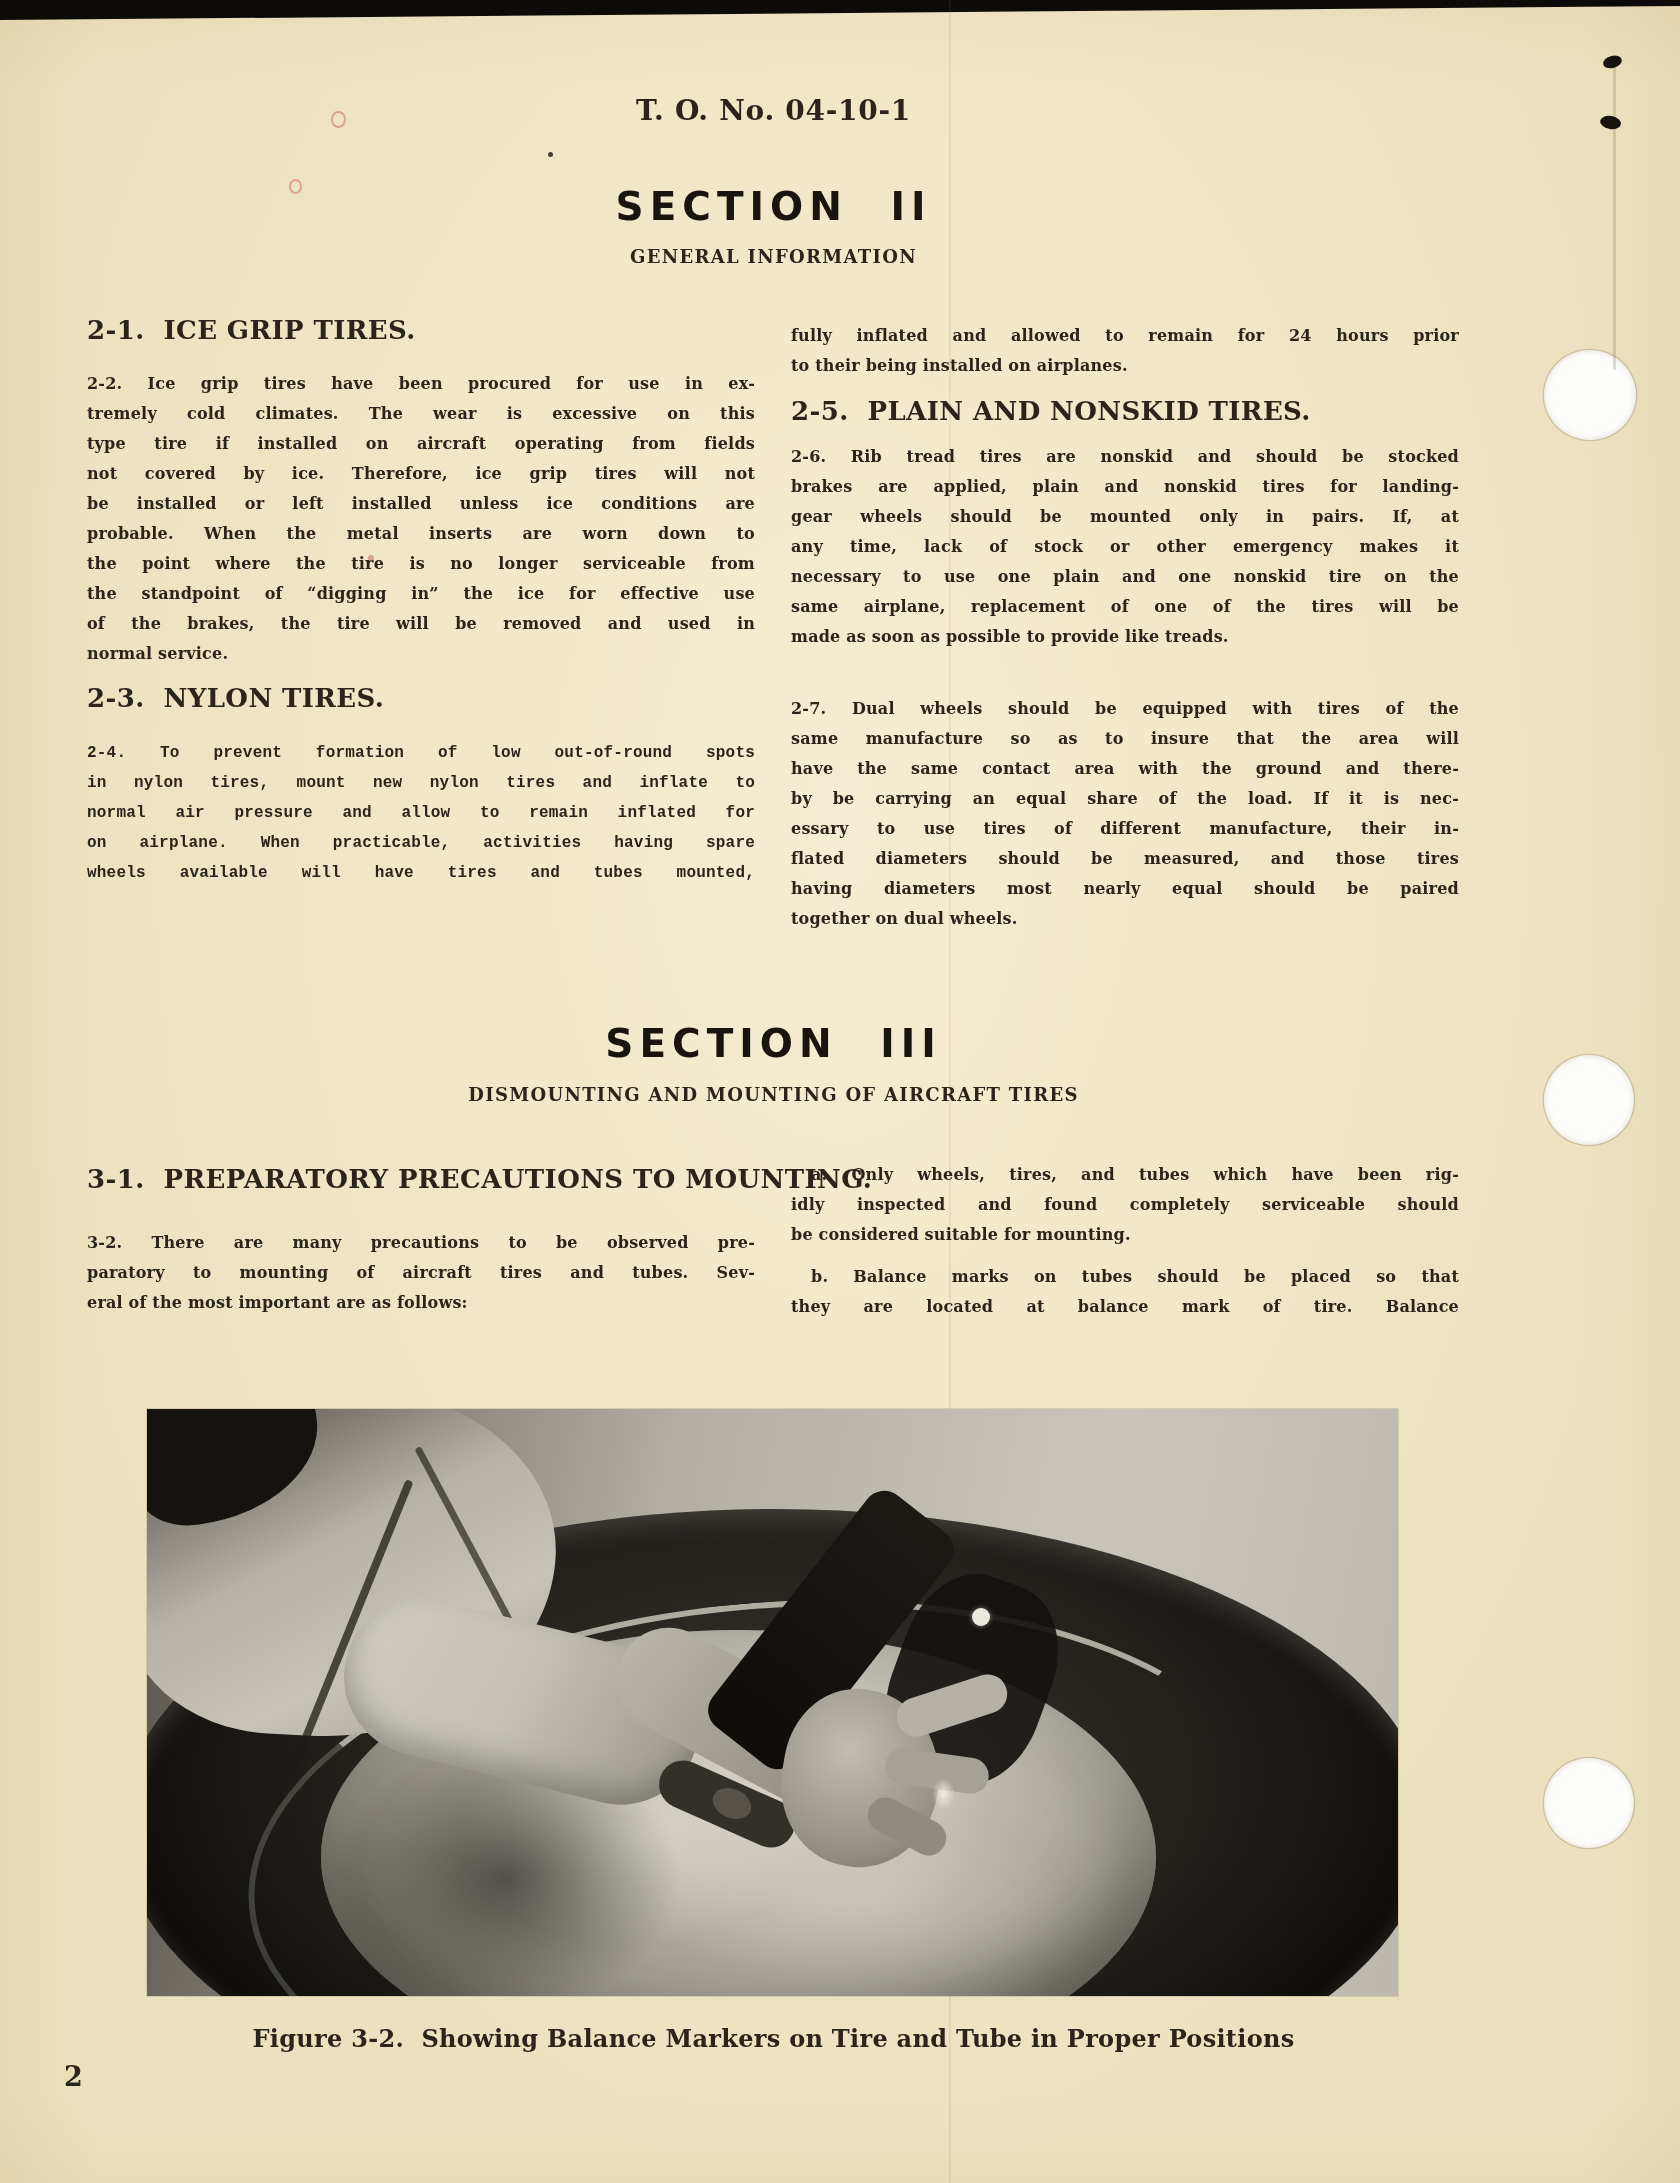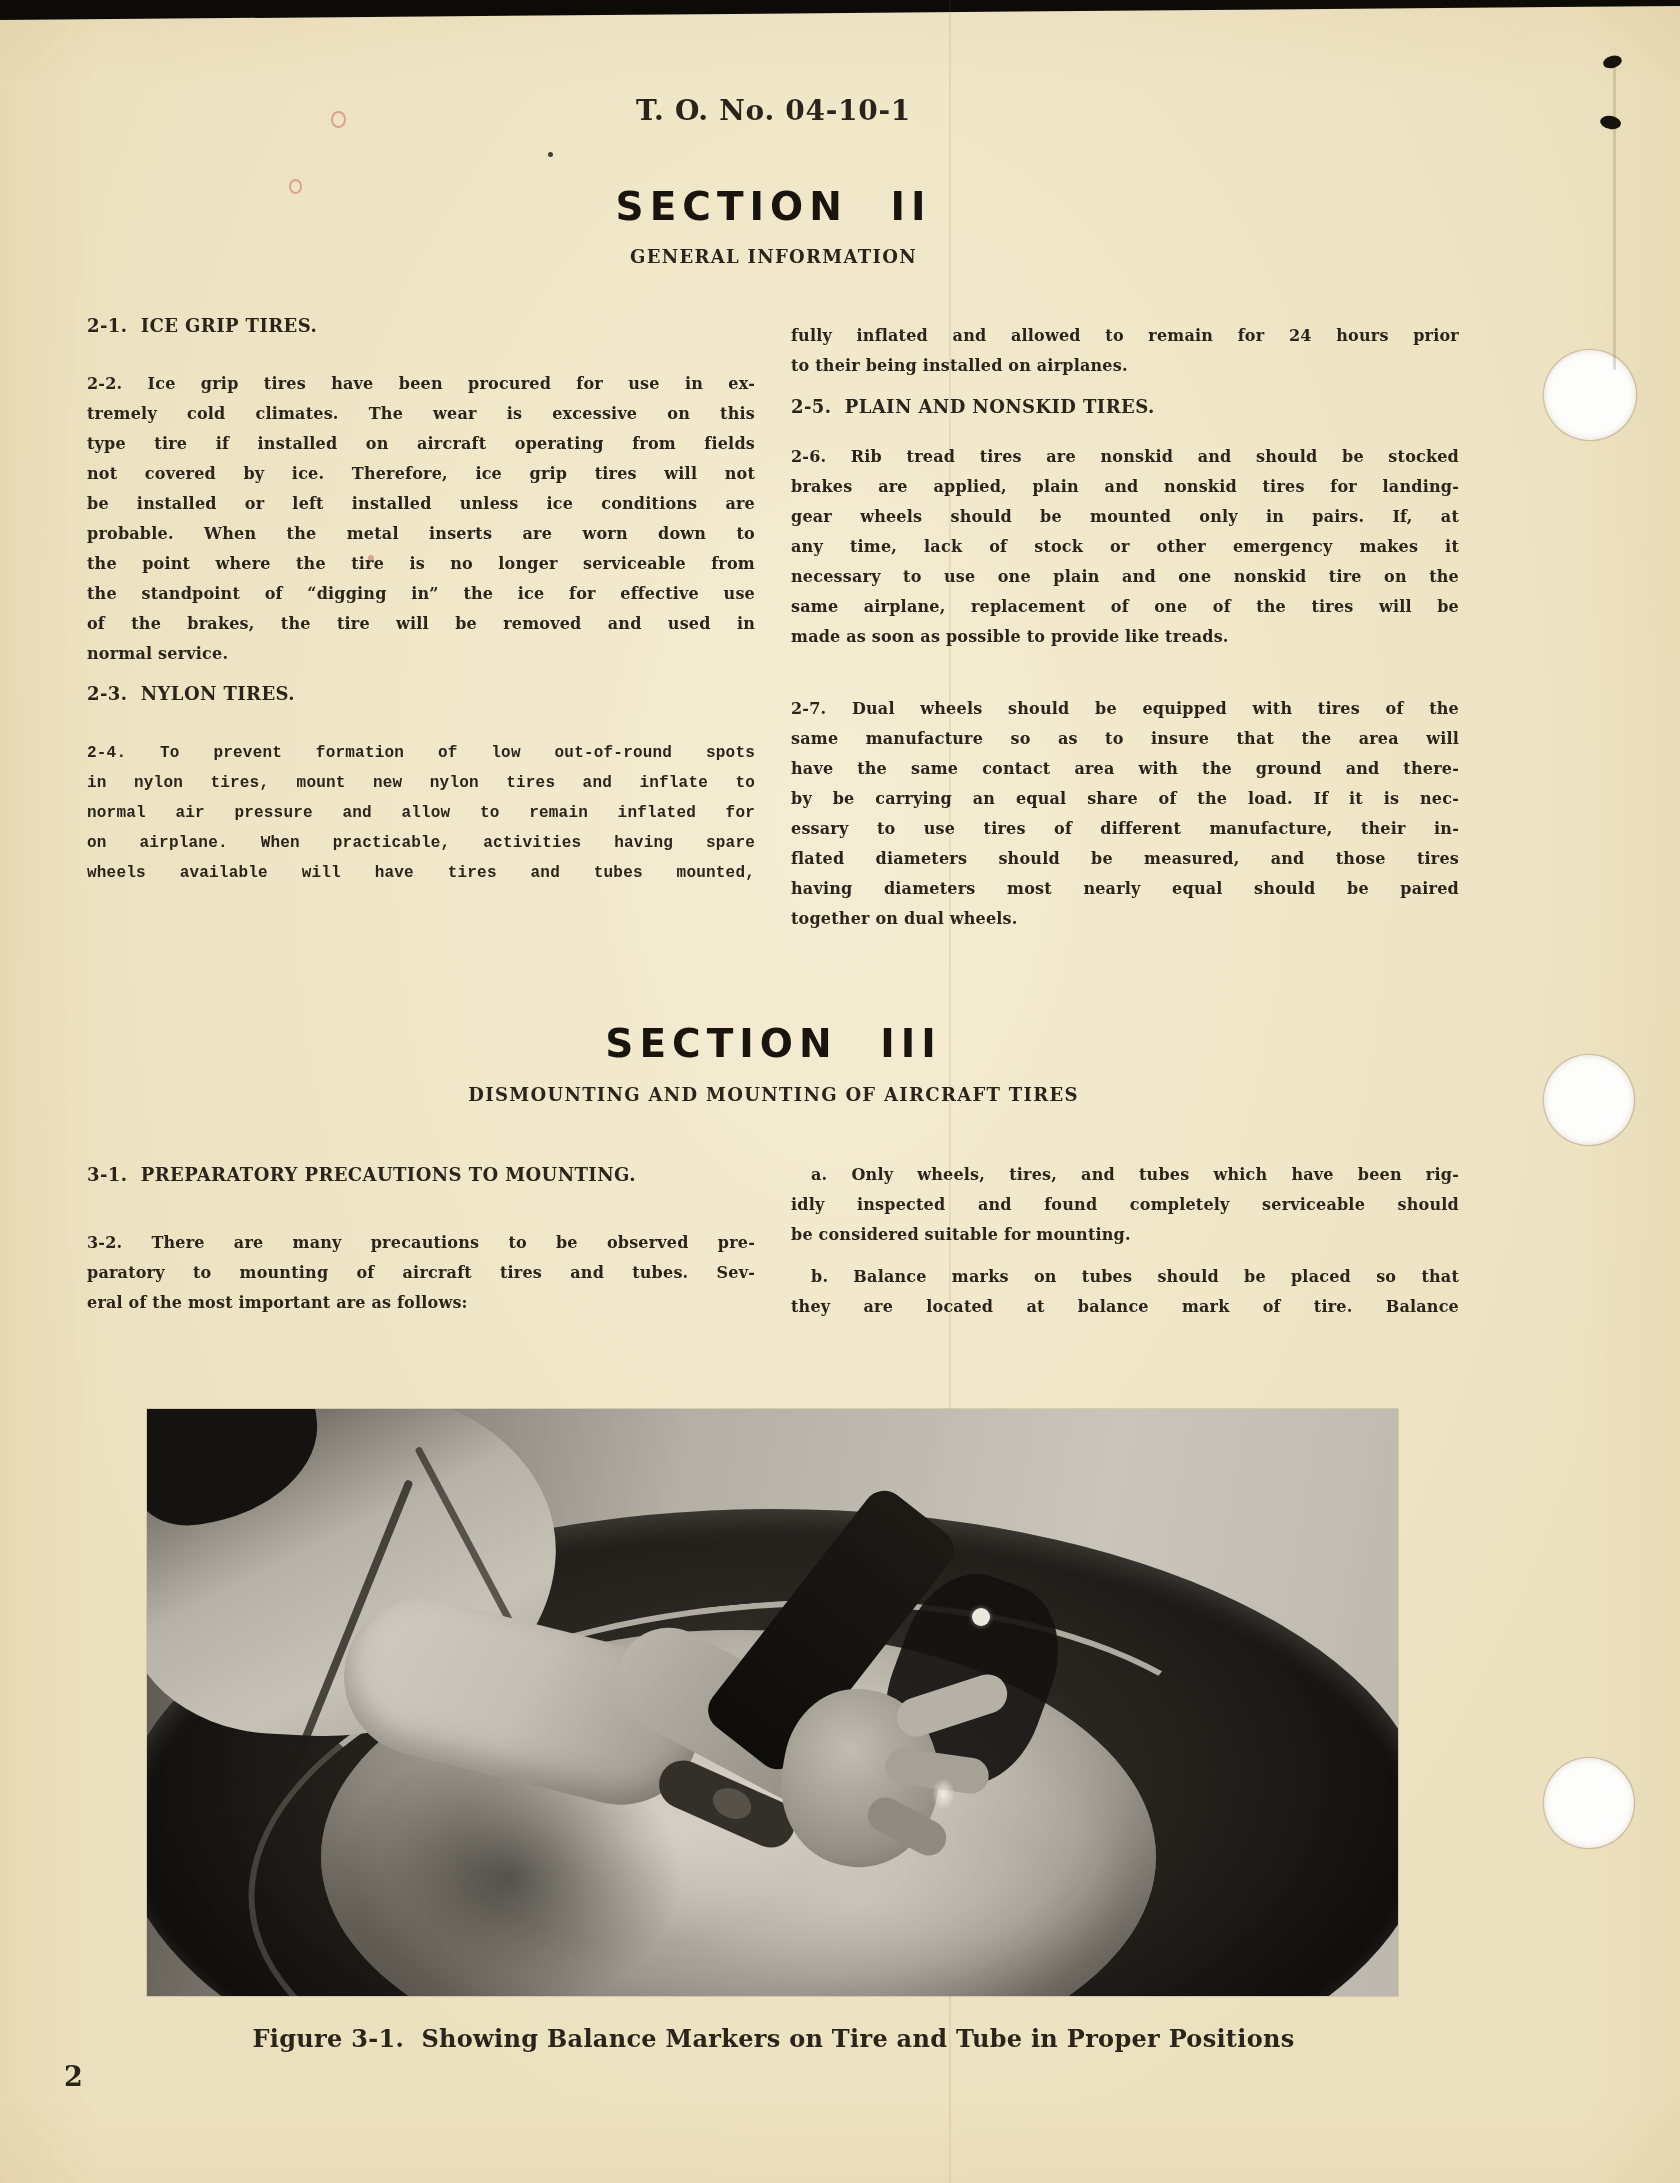--- a/index.html
+++ b/index.html
@@ -18,21 +18,21 @@
   .abs{position:absolute;}
   .center-band{position:absolute;left:87px;width:1373px;text-align:center;}
   .doc-header{font-size:28px;font-weight:700;letter-spacing:0.7px;white-space:pre;}
   .section-title{
     font-family:"DejaVu Sans", sans-serif;
     font-weight:900;font-size:39px;letter-spacing:6px;word-spacing:23px;
     color:#19140e;
   }
   .section-subtitle{font-size:18px;font-weight:700;letter-spacing:1.3px;white-space:pre;}
   .col{position:absolute;width:668px;}
-  .para-heading{font-size:18px;font-weight:700;letter-spacing:0.4px;white-space:pre;}
+  .para-heading{font-size:26px;font-weight:700;letter-spacing:0.4px;white-space:pre;}
   .para{font-size:16px;font-weight:700;letter-spacing:0.2px;line-height:30px;}
   .ln{text-align:justify;text-align-last:justify;}
   .ln.last{text-align-last:left;}
   [data-justify-all="true"] .ln.last{text-align-last:justify;}
   .indent-first .ln:first-child{text-indent:20px;}
   .caption{font-size:24px;font-weight:700;letter-spacing:0.3px;white-space:pre;}
   .page-number{font-size:27px;font-weight:700;}
   .top-edge{
     position:absolute;left:0;top:0;width:1680px;height:23px;
     background:#0d0b08;
@@ -204,21 +204,21 @@
     <div class="ph ph-tool"></div>
     <div class="ph ph-tool2"></div>
     <div class="ph ph-hand"></div>
     <div class="ph ph-f1"></div>
     <div class="ph ph-f2"></div>
     <div class="ph ph-f3"></div>
     <div class="ph ph-dot"></div>
     <div class="ph ph-dot2"></div>
   </div>
 
-  <div class="center-band caption" style="top:2024px;">Figure 3-1.  Showing Balance Markers on Tire and Tube in Proper Positions</div>
+  <div class="center-band caption" style="top:2024px;">Figure 3-2.  Showing Balance Markers on Tire and Tube in Proper Positions</div>
 
   <div class="abs page-number" style="left:64px;top:2061px;">2</div>
 
   <div class="punch-hole" style="left:1544px;top:350px;width:92px;height:90px;"></div>
   <div class="punch-hole" style="left:1544px;top:1055px;width:90px;height:90px;"></div>
   <div class="punch-hole" style="left:1544px;top:1758px;width:90px;height:90px;"></div>
 
   <div class="scratch" style="left:1613px;top:63px;height:307px;"></div>
   <div class="speck-dark" style="left:1603px;top:56px;width:18.7px;height:12px;transform:rotate(-15deg);"></div>
   <div class="speck-dark" style="left:1600px;top:116px;width:21.4px;height:13.4px;transform:rotate(10deg);"></div>

